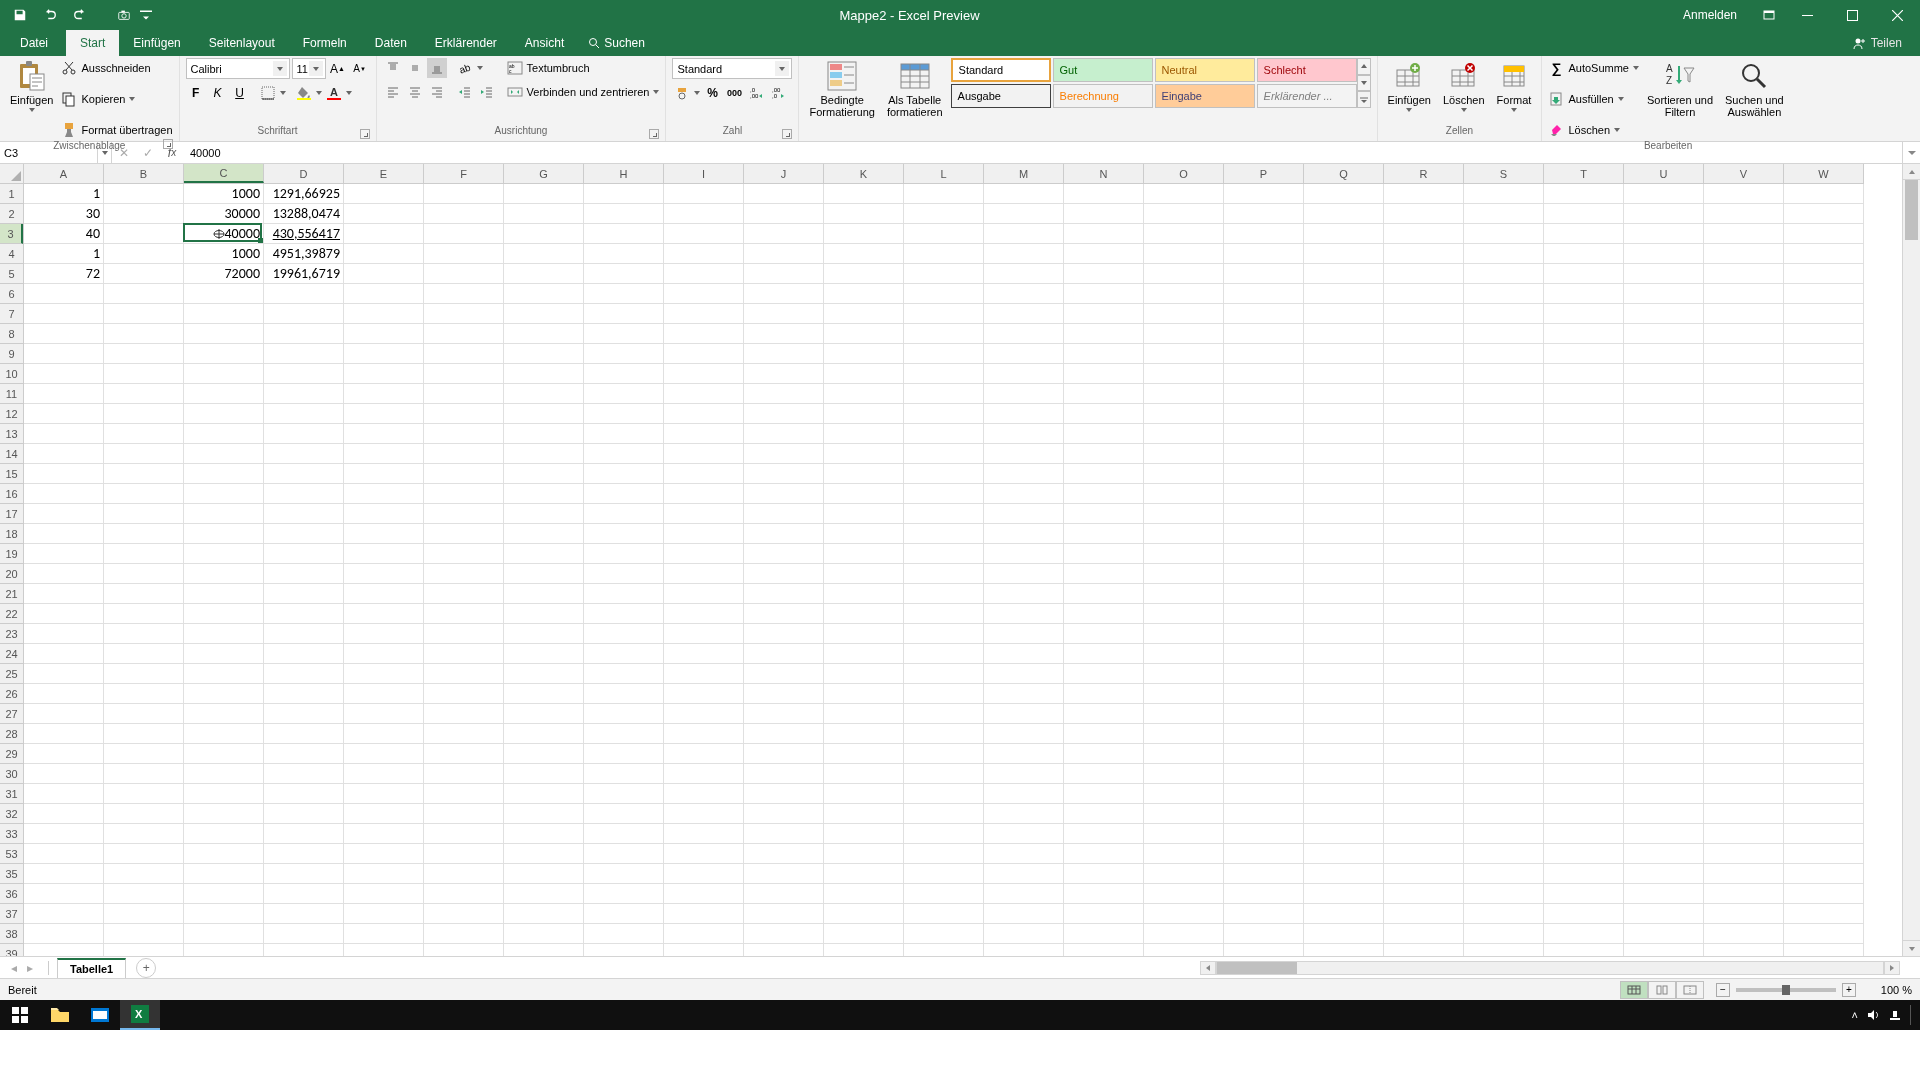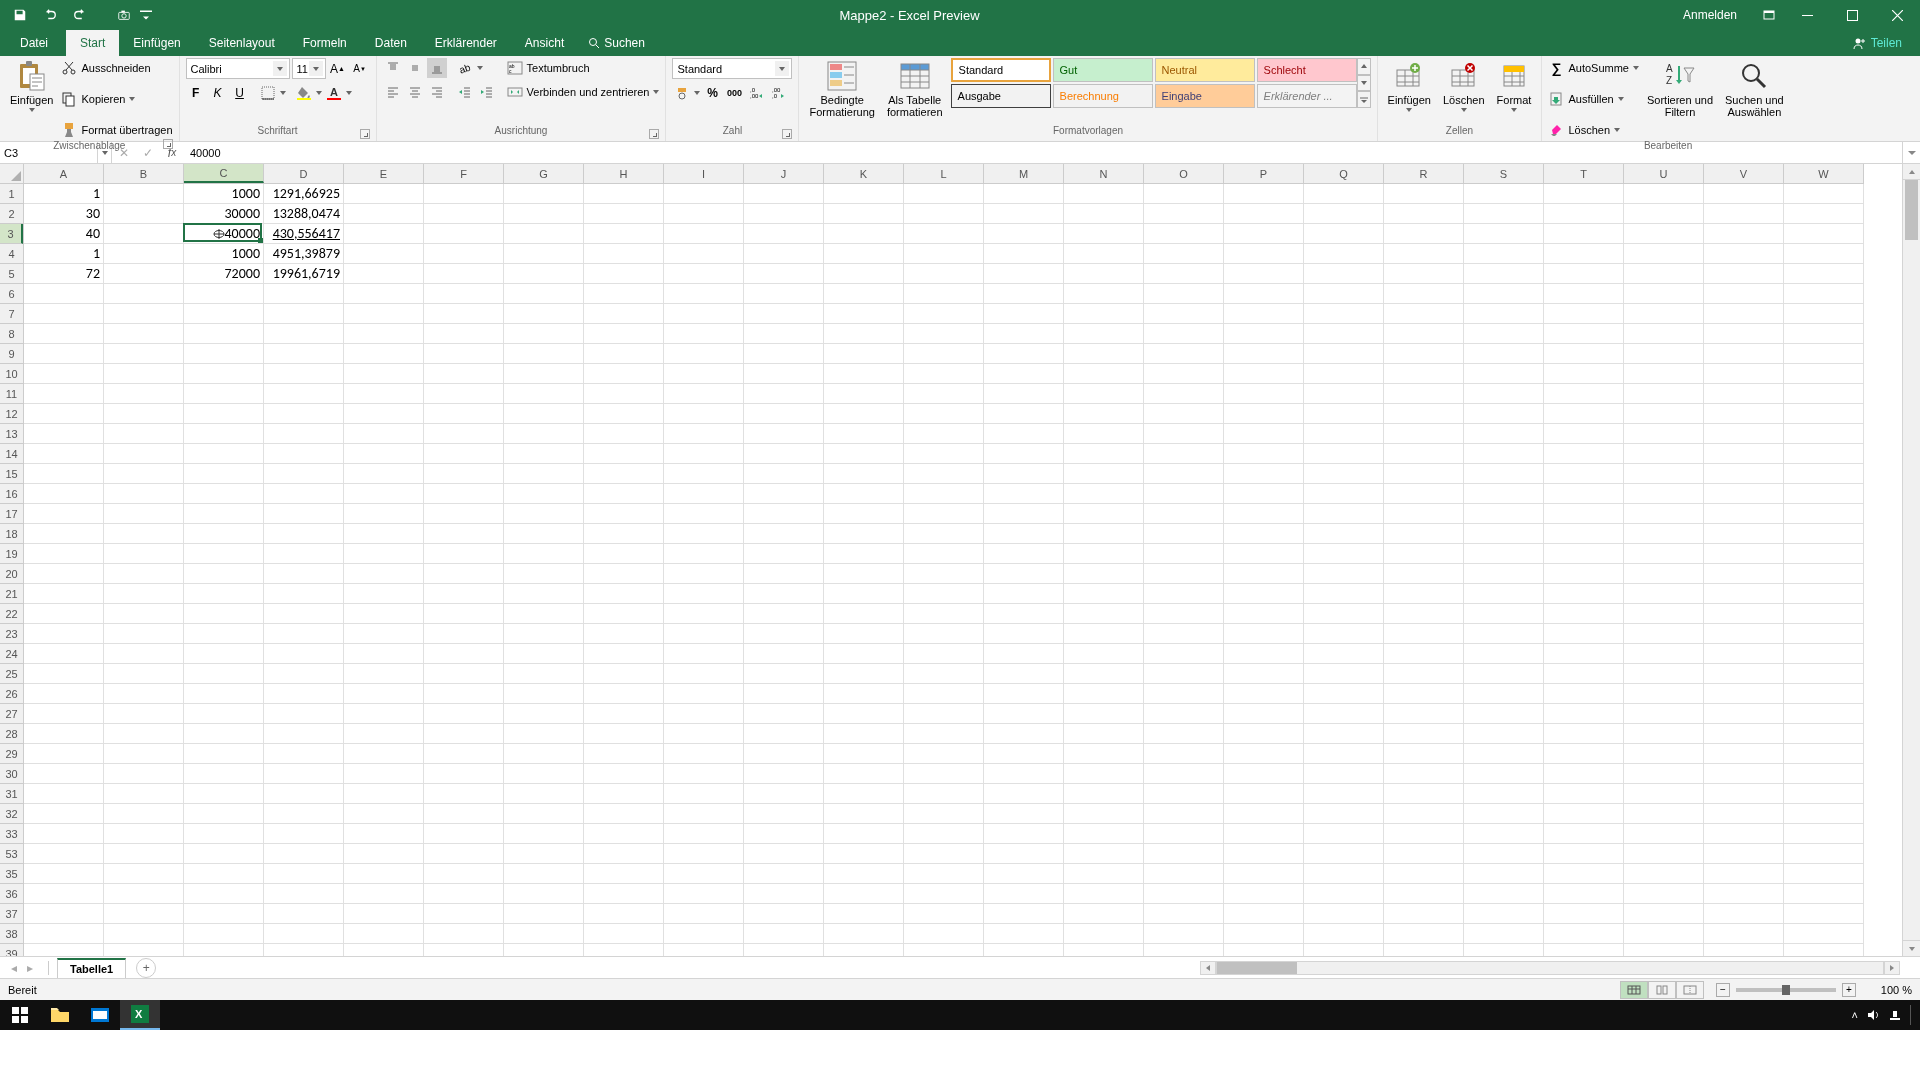--- a/index.html
+++ b/index.html
@@ -19,21 +19,21 @@
 .ribbon-disp { width: 32px; display:flex; align-items:center; justify-content:center; }
 
 
 .ribbon-tabs { height: 26px; background: #217346; display: flex; align-items: flex-end; padding-left: 2px; }
 .tab { padding: 6px 14px; color: #fff; font-size: 12px; cursor: pointer; }
 .tab.file { padding: 6px 18px; }
 .tab.active { background: #f3f3f3; color: #217346; }
 .tab-search { display: flex; align-items: center; color: #fff; padding: 6px 10px; gap: 4px; }
 .tab-search svg { width: 12px; height: 12px; }
 .ribbon-right { margin-left: auto; display: flex; align-items: center; padding-right: 8px; }
-.share-btn { display: flex; align-items: flex-end; gap: 4px; color: #5eead4; padding: 6px 10px; }
+.share-btn { display: flex; align-items: flex-end; gap: 4px; color: #e5e5e5; padding: 6px 10px; }
 
 
 .ribbon { height: 86px; background: #f3f3f3; border-bottom: 1px solid #d4d4d4; display: flex; }
 .group { border-right: 1px solid #e1e1e1; padding: 2px 6px 0 6px; display: flex; flex-direction: column; }
 .group-content { flex: 1; display: flex; align-items: flex-start; gap: 4px; }
 .group-label { height: 16px; font-size: 10px; color: #666; text-align: center; position: relative; }
 .dlg-launcher { position: absolute; right: 0; bottom: 2px; width: 10px; height: 10px; border: 1px solid #aaa; }
 .dlg-launcher::after { content:''; position:absolute; right:1px; bottom:1px; width:3px; height:3px; border-right:1px solid #666; border-bottom:1px solid #666; }
 
 .big-btn { display: flex; flex-direction: column; align-items: center; gap: 2px; padding: 2px 4px; cursor: pointer; font-size: 11px; }
@@ -526,21 +526,20 @@
             </div>
           <div>
               <svg width="8" height="6">
                 <path stroke="#666" d="M0 1h8"></path>
                 <path d="M1 3h6L4 6z" fill="#666"></path>
               </svg>
             </div>
         </div>
       </div>
     </div>
-    <div class="group-label"><span>Formatvorlagen</span></div>
   </div>
 
   <div class="group">
     <div class="group-content">
       <div class="big-btn">
           <div class="ico">
             <svg width="28" height="28" viewBox="0 0 28 28">
               <rect fill="none" stroke="#888" x="2" y="8" width="22" height="16"></rect>
               <path stroke="#888" d="M2 14h22M2 20h22M10 8v16M18 8v16"></path>
               <circle fill="#70ad47" cx="20" cy="6" r="5"></circle>

